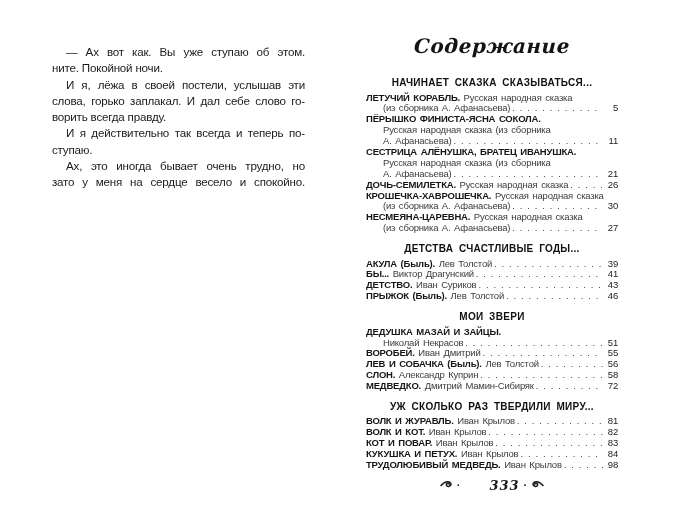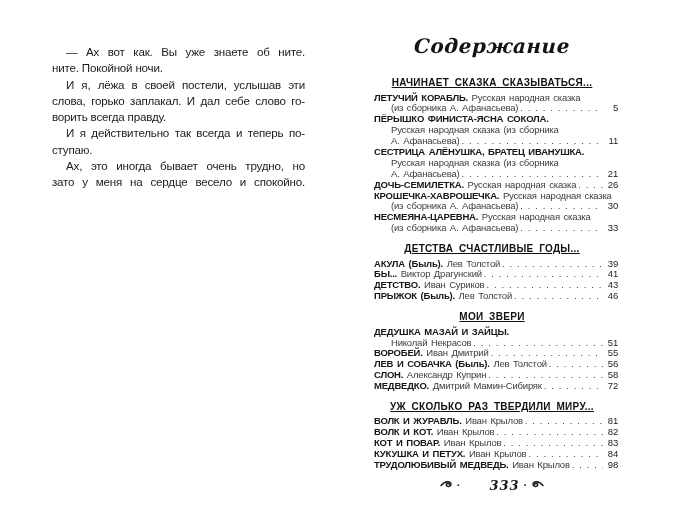--- a/index.html
+++ b/index.html
@@ -36,31 +36,30 @@
     color:#141414;
     letter-spacing:0.5px;
     margin-bottom:18px;
     transform:skewX(-2deg);
   }
   .sec-h{
     font-size:10px; font-weight:bold; text-align:center;
     letter-spacing:0.3px; word-spacing:2.5px;
     color:#111; margin:9px 0 4.5px;
     white-space:nowrap;
-    text-decoration:underline;
   }
   .tl{
     display:flex; align-items:baseline;
     font-size:9.5px; line-height:10.9px; height:10.9px;
     letter-spacing:-0.2px; word-spacing:1.2px;
     color:#3c3c3c; white-space:nowrap;
   }
   .tl.ind2{ padding-left:17px; }
   .tl b{ font-weight:bold; color:#161616; }
-  .tx{ white-space:nowrap;margin-left:8px; }
+  .tx{ white-space:nowrap; }
   .leader{
     flex:1; overflow:hidden; white-space:nowrap;
     margin:0 2px; min-width:5px; color:#3a3a3a;
   }
   .leader::before{
     content:". . . . . . . . . . . . . . . . . . . . . . . . . . . . . . . . . . . . . . . . . . . . . . . . . . . .";
     letter-spacing:0.5px;
   }
   .pg{ flex-shrink:0; min-width:13px; text-align:right; color:#1c1c1c; }
 
@@ -75,21 +74,21 @@
     font-size:13px; color:#191919; letter-spacing:1px;margin-left:25px;
   }
   .orn-dot{ font-size:11px; font-weight:bold; color:#222; line-height:1; }
   .orn-icon svg{ display:block; }
 </style>
 </head>
 <body>
 
 <div class="left-page">
   <div>
-      <div class="bline ind just">— Ах вот как. Вы уже знаете об ните.</div>
+      <div class="bline ind just">— Ах вот как. Вы уже ступаю об этом.</div>
       <div class="bline">ните. Покойной ночи.</div>
       <div class="bline ind just">И я, лёжа в своей постели, услышав эти</div>
       <div class="bline just">слова, горько заплакал. И дал себе слово го-</div>
       <div class="bline">ворить всегда правду.</div>
       <div class="bline ind just">И я действительно так всегда и теперь по-</div>
       <div class="bline">ступаю.</div>
       <div class="bline ind just">Ах, это иногда бывает очень трудно, но</div>
       <div class="bline just">зато у меня на сердце весело и спокойно.</div>
     </div>
 </div>
@@ -141,21 +140,21 @@
           <span class="tx"><span>(из сборника А. Афанасьева)</span></span>
           <span class="leader"></span>
           <span class="pg">30</span>
         </div>
         <div class="tl">
           <span class="tx"><b>НЕСМЕЯНА-ЦАРЕВНА.</b><span> Русская народная сказка</span></span>
         </div>
         <div class="tl ind2">
           <span class="tx"><span>(из сборника А. Афанасьева)</span></span>
           <span class="leader"></span>
-          <span class="pg">33</span>
+          <span class="pg">27</span>
         </div>
       </div>
       <div class="sec">
         <div class="sec-h">ДЕТСТВА  СЧАСТЛИВЫЕ  ГОДЫ...</div>
         <div class="tl">
           <span class="tx"><b>АКУЛА (Быль).</b><span> Лев Толстой</span></span>
           <span class="leader"></span>
           <span class="pg">39</span>
         </div>
         <div class="tl">

